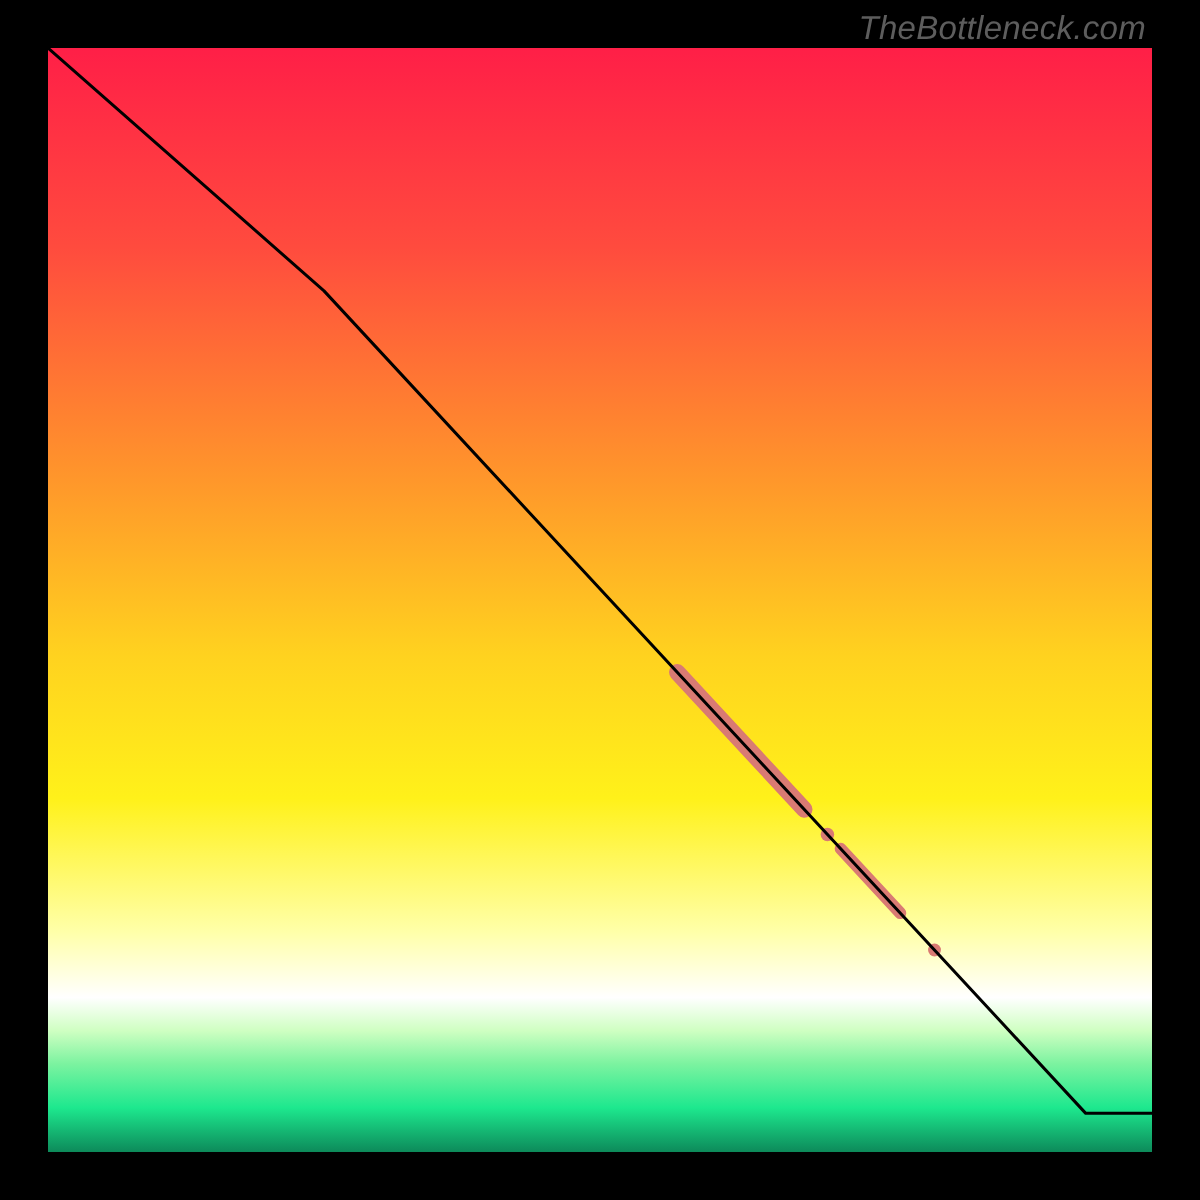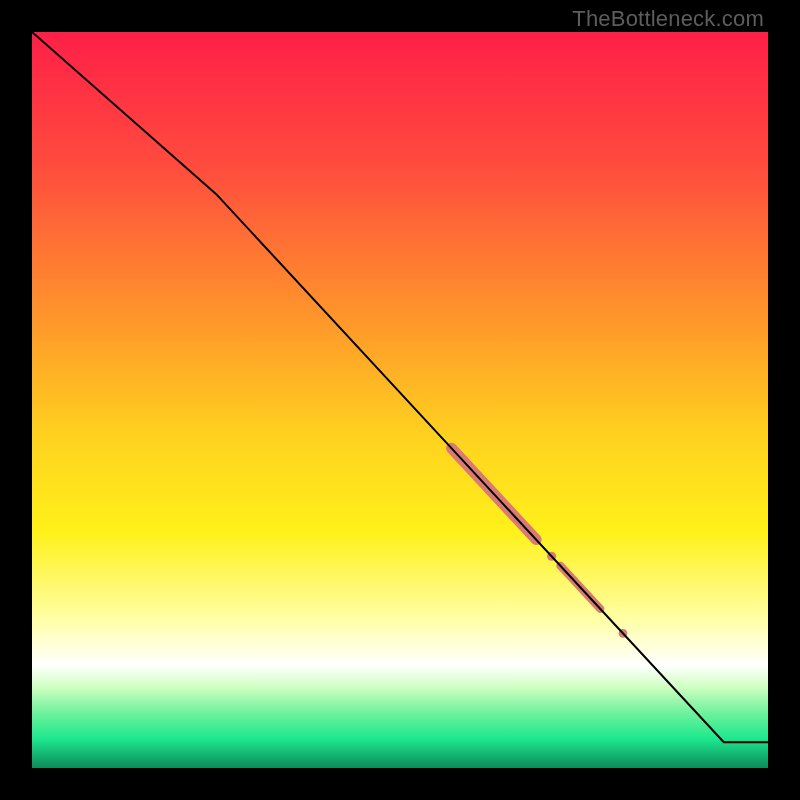--- a/index.html
+++ b/index.html
@@ -1,17 +1,17 @@
 <!DOCTYPE html>
 <html><head>
 <meta charset="utf-8">
 <style>
   * { margin: 0; padding: 0; box-sizing: border-box; }
   html, body { width: 800px; height: 800px; overflow: hidden; background: #000; font-family: Arial, Helvetica, sans-serif; }
-  .frame { position: relative; width: 800px; height: 800px; background: #000; }
+  .frame { position: relative; width: 800px; height: 800px; background: #000; font-style: italic; }
   .plot {
     position: absolute;
     left: 32px; top: 32px;
     width: 736px; height: 736px;
     
   }
   .watermark {
     position: absolute;
     top: 6px; right: 36px;
     color: #5d5d5d;

